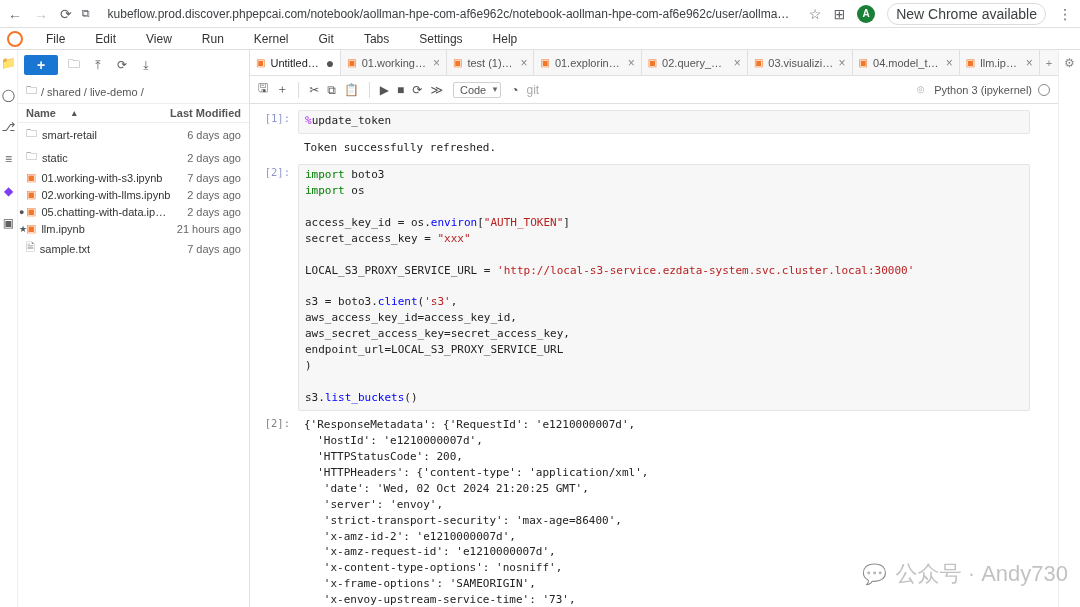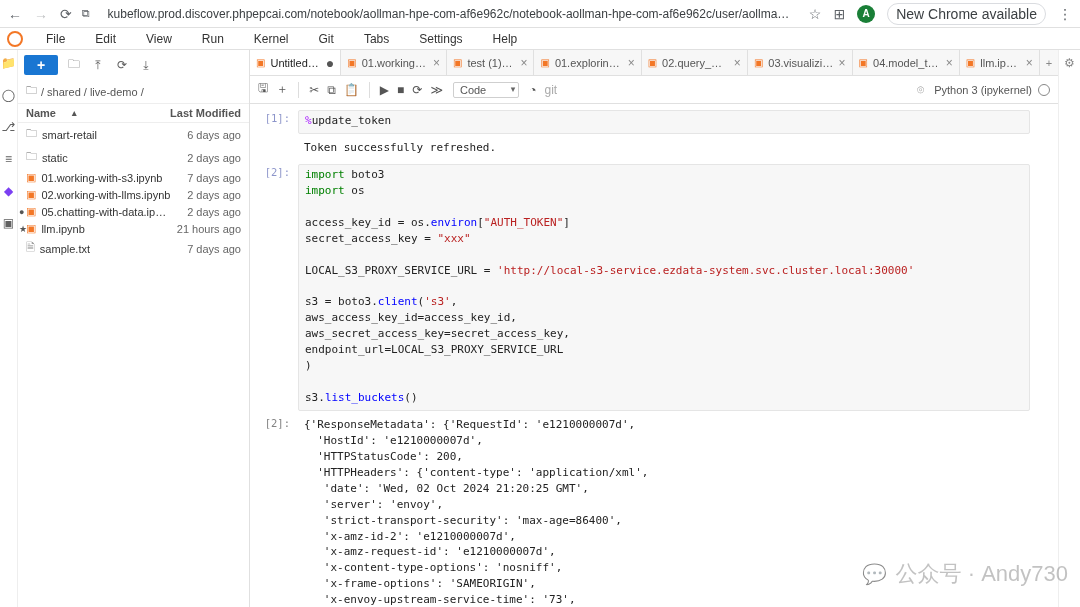--- a/index.html
+++ b/index.html
@@ -44,21 +44,21 @@
 .tab { display:flex; align-items:center; padding:0 6px; border-right:1px solid #e0e0e0; gap:5px; background:#f7f7f7; color:#555; max-width:120px; min-width:80px; }
 .tab.active { background:#fff; color:#222; }
 .tab .tico { color:#f37726; font-size:10px; }
 .tab .tlabel { white-space:nowrap; overflow:hidden; text-overflow:ellipsis; flex:1; }
 .tab .tx { color:#888; font-size:12px; }
 .tab .tdot { color:#555; font-size:14px; line-height:1; }
 .tabplus { width:22px; display:flex;align-items:center;justify-content:center;color:#888; }
 .nb-toolbar { height:28px; display:flex; align-items:center; padding:0 8px; gap:10px; border-bottom:1px solid #e0e0e0; background:#fff; font-size:12px; color:#555; }
 .nb-toolbar .grp { display:flex; gap:8px; align-items:center; }
 .nb-toolbar .sep { width:1px; height:16px; background:#ddd; }
-.nb-toolbar .sel { border:1px solid #cfcfcf; border-radius:2px; padding:1px 32px 1px 6px; font-size:11px; position:relative; }
+.nb-toolbar .sel { border:1px solid #cfcfcf; border-radius:2px; padding:1px 14px 1px 6px; font-size:11px; position:relative; }
 .nb-toolbar .sel::after { content:"▾"; position:absolute; right:3px; top:1px; font-size:9px; color:#666; }
 .nb-toolbar .spacer { flex:1; }
 .nb-toolbar .kernel { font-size:11px; color:#555; display:flex; align-items:center; gap:6px; }
 .kernel-circle { width:12px; height:12px; border:1px solid #888; border-radius:50%; }
 .nb-body { flex:1; overflow:auto; background:#fff; padding:4px 0 30px; font-family: Menlo, Consolas, "DejaVu Sans Mono", monospace; font-size:11px; }
 .cell { display:flex; padding:2px 0; }
 .prompt { width:48px; text-align:right; padding:2px 8px 0 0; color:#828282; font-size:10.5px; white-space:nowrap; }
 .prompt.in { color:#303F9F; opacity:.55; }
 .cell-content { flex:1; padding:2px 5px 4px 6px; min-width:0; }
 .cell.code .cell-content { background:#f7f7f7; border:1px solid #e5e5e5; border-radius:2px; margin-right:28px; }

